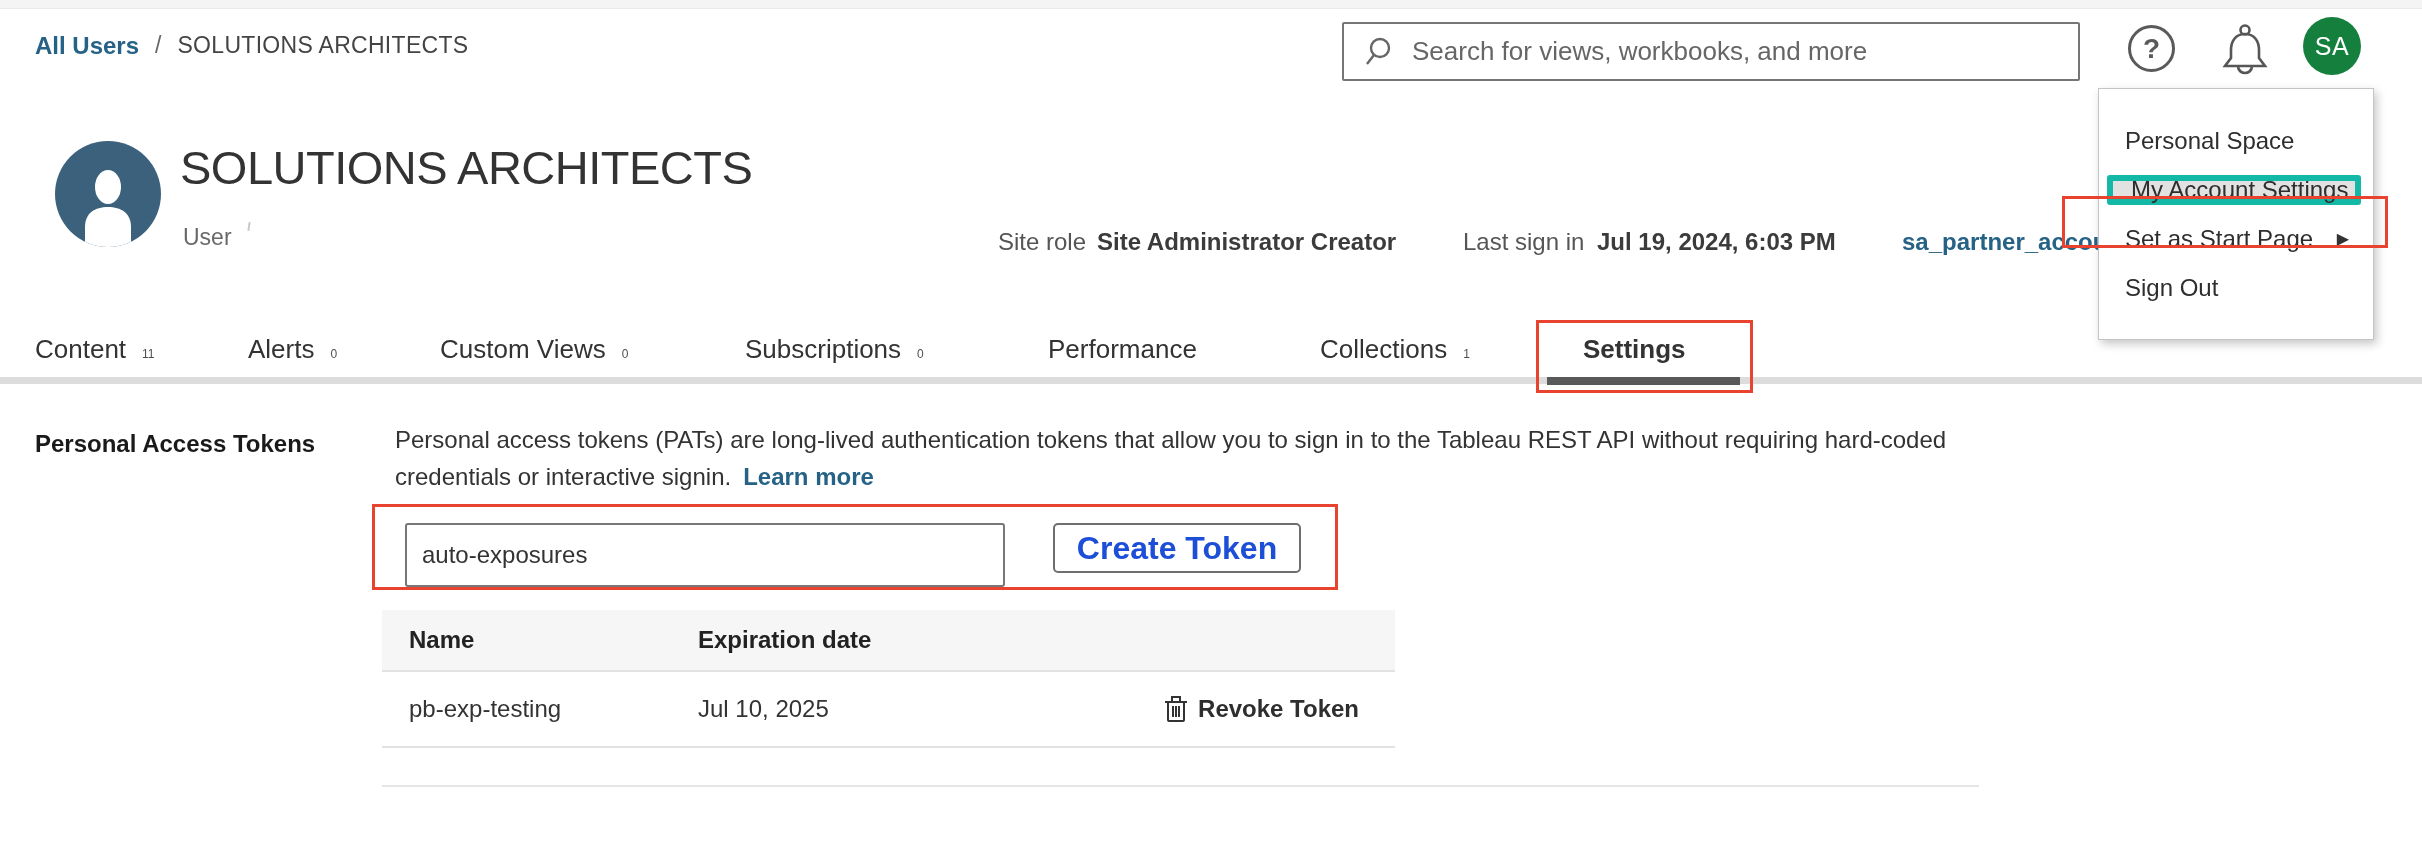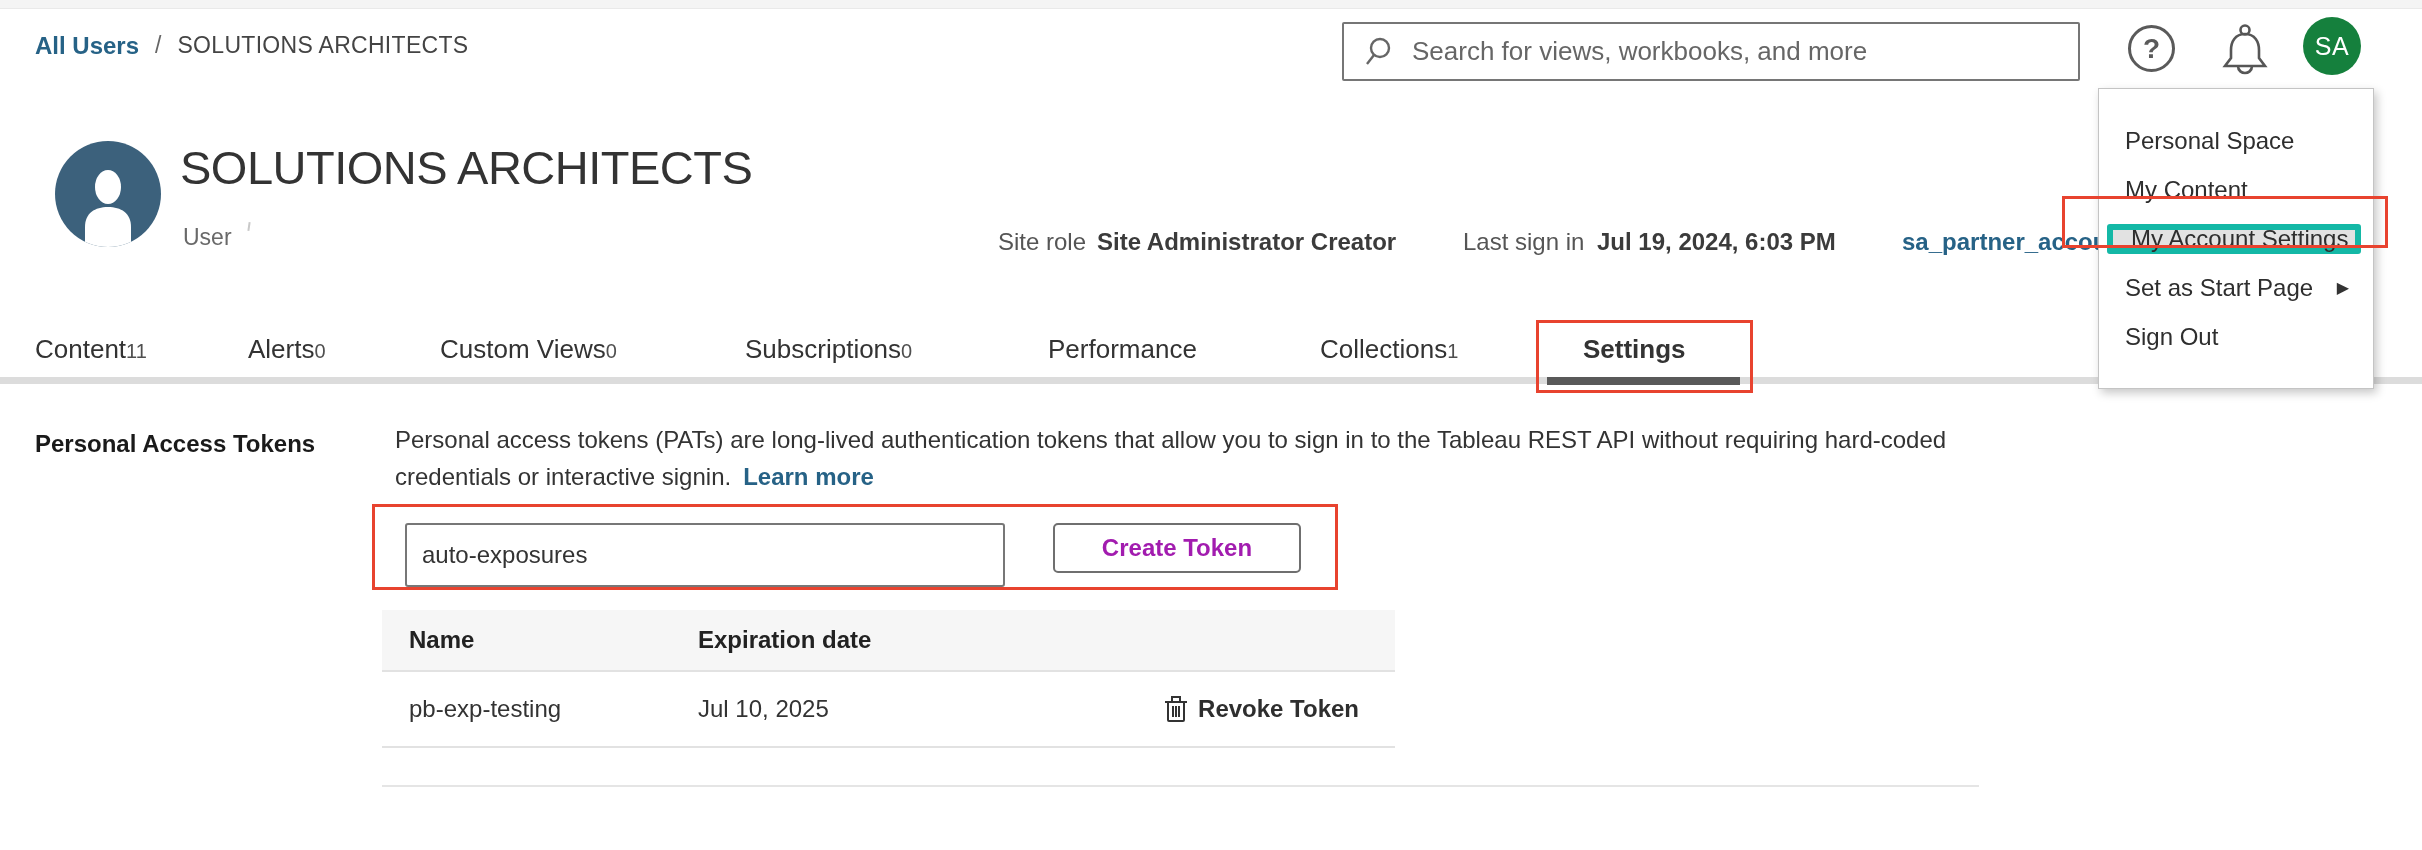--- a/index.html
+++ b/index.html
@@ -31,33 +31,33 @@
   .page-title { position:absolute; left:180px; top:140px; font-size:47px; font-weight:400; color:#333; letter-spacing:-0.5px; }
   .subtitle { position:absolute; left:183px; top:224px; font-size:23px; color:#696969; }
   .tick-mark { position:absolute; left:248px; top:222px; width:2px; height:9px; background:#c9c9c9; transform:rotate(8deg); }
 
   .info-label { position:absolute; top:228px; font-size:24px; color:#555; }
   .info-value { position:absolute; top:228px; font-size:24px; font-weight:bold; color:#3b3b3b; }
   .username-link { position:absolute; top:228px; left:1902px; font-size:24px; font-weight:bold; color:#266286; cursor:pointer; white-space:nowrap; }
 
   
   .tab { position:absolute; top:334px; display:flex; align-items:baseline; font-size:26px; color:#333; cursor:pointer; }
-  .tab .count { font-size:20px; color:#4f4f4f; }
+  .tab .count { font-size:12px; color:#4f4f4f; margin-left:16px; }
   .tab .count:empty { display:none; }
   .tab.active .label { font-weight:bold; }
   .tab-bar { position:absolute; left:0; top:377px; width:2422px; height:7px; background:#dcdcdc; }
   .tab-bar-active { position:absolute; left:1547px; top:377px; width:193px; height:8px; background:#595959; }
 
   
   .pat-heading { position:absolute; left:35px; top:430px; font-size:24px; font-weight:bold; color:#1a1a1a; }
   .pat-desc { position:absolute; left:395px; top:421px; font-size:24px; color:#333; line-height:37px; white-space:nowrap; }
   .learn-more { color:#266286; font-weight:bold; cursor:pointer; margin-left:12px; }
 
   .token-input { position:absolute; left:405px; top:523px; width:600px; height:64px; border:2px solid #777; border-radius:3px; font-size:24px; color:#333; padding-left:15px; font-family:"Liberation Sans", sans-serif; outline:none; }
-  .create-btn { position:absolute; left:1053px; top:523px; width:248px; height:50px; background:#fff; border:2px solid #6f6f6f; border-radius:5px; font-size:24px; font-weight:bold; color:#a21caf; font-family:"Liberation Sans", sans-serif; cursor:pointer; }
+  .create-btn { position:absolute; left:1053px; top:523px; width:248px; height:50px; background:#fff; border:2px solid #6f6f6f; border-radius:5px; font-size:32px; font-weight:bold; color:#1d4ed8; font-family:"Liberation Sans", sans-serif; cursor:pointer; }
 
   
   .token-table { position:absolute; left:382px; top:610px; width:1013px; }
   .tt-header { display:flex; align-items:center; height:62px; background:#f6f6f6; border-bottom:2px solid #e2e2e2; font-size:24px; font-weight:bold; color:#222; }
   .tt-row { display:flex; align-items:center; height:76px; border-bottom:2px solid #e2e2e2; font-size:24px; color:#333; }
   .tt-col-name { width:316px; padding-left:27px; }
   .tt-col-exp { flex:1; }
   .tt-action { display:flex; align-items:center; gap:10px; padding-right:36px; cursor:pointer; }
   .tt-action .revoke-label { font-weight:bold; color:#2e2e2e; }
 
@@ -186,23 +186,20 @@
       </div>
     </div>
   </div>
 
   <div class="bottom-divider"></div>
 
   <div class="account-menu">
     <div class="menu-item">
         <span>Personal Space</span>
       </div>
-    <div class="menu-item">
-        <span>My Content</span>
-      </div>
     <div class="menu-item highlighted">
       <span class="hl-box">
           <span>My Account Settings</span>
         </span>
     </div>
     <div class="menu-item">
       <span>Set as Start Page</span>
       <span class="submenu-arrow">▶</span>
     </div>
     <div class="menu-item">

